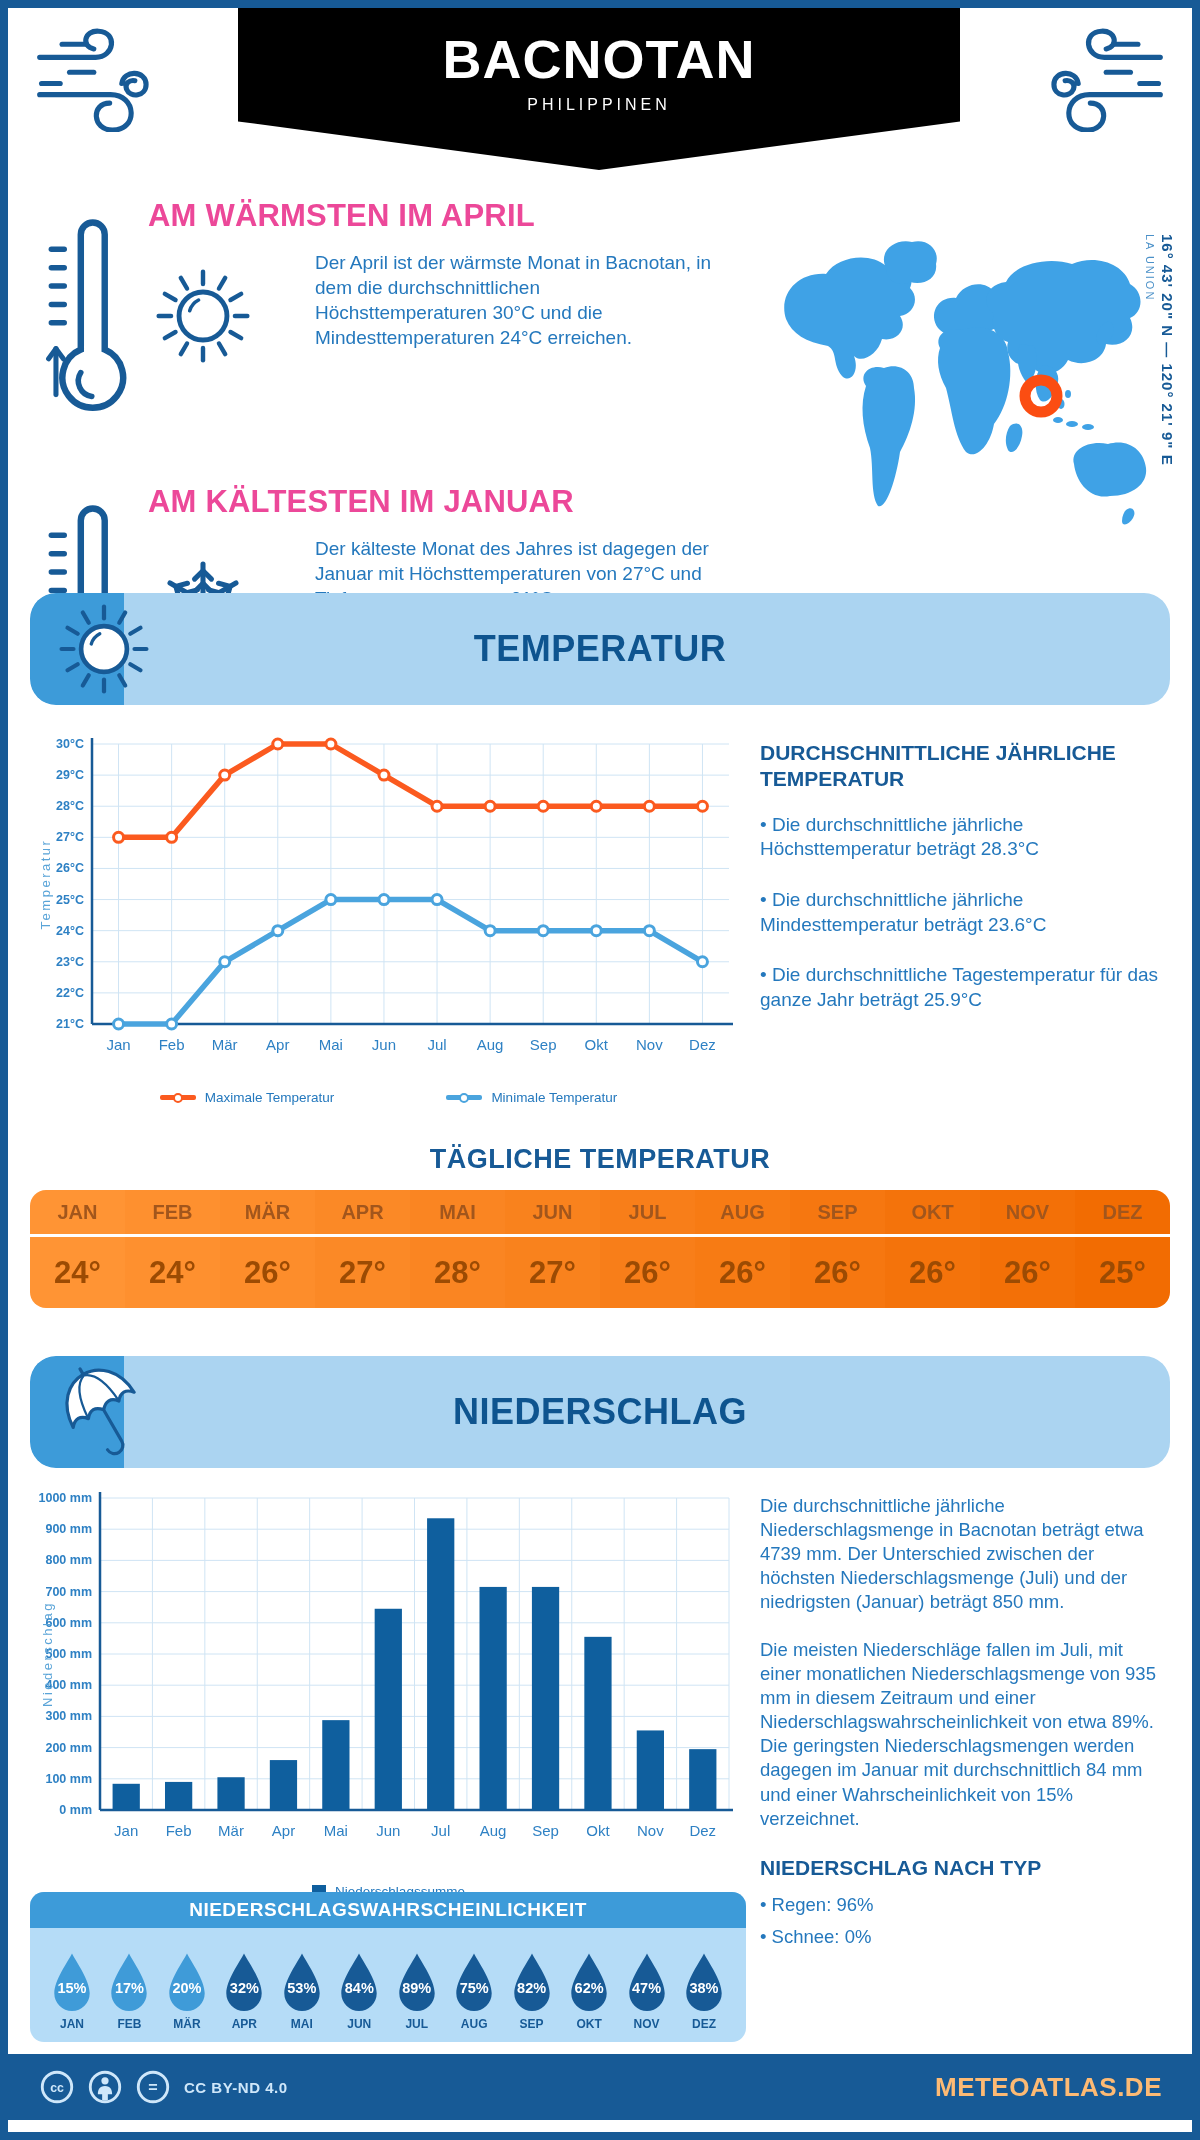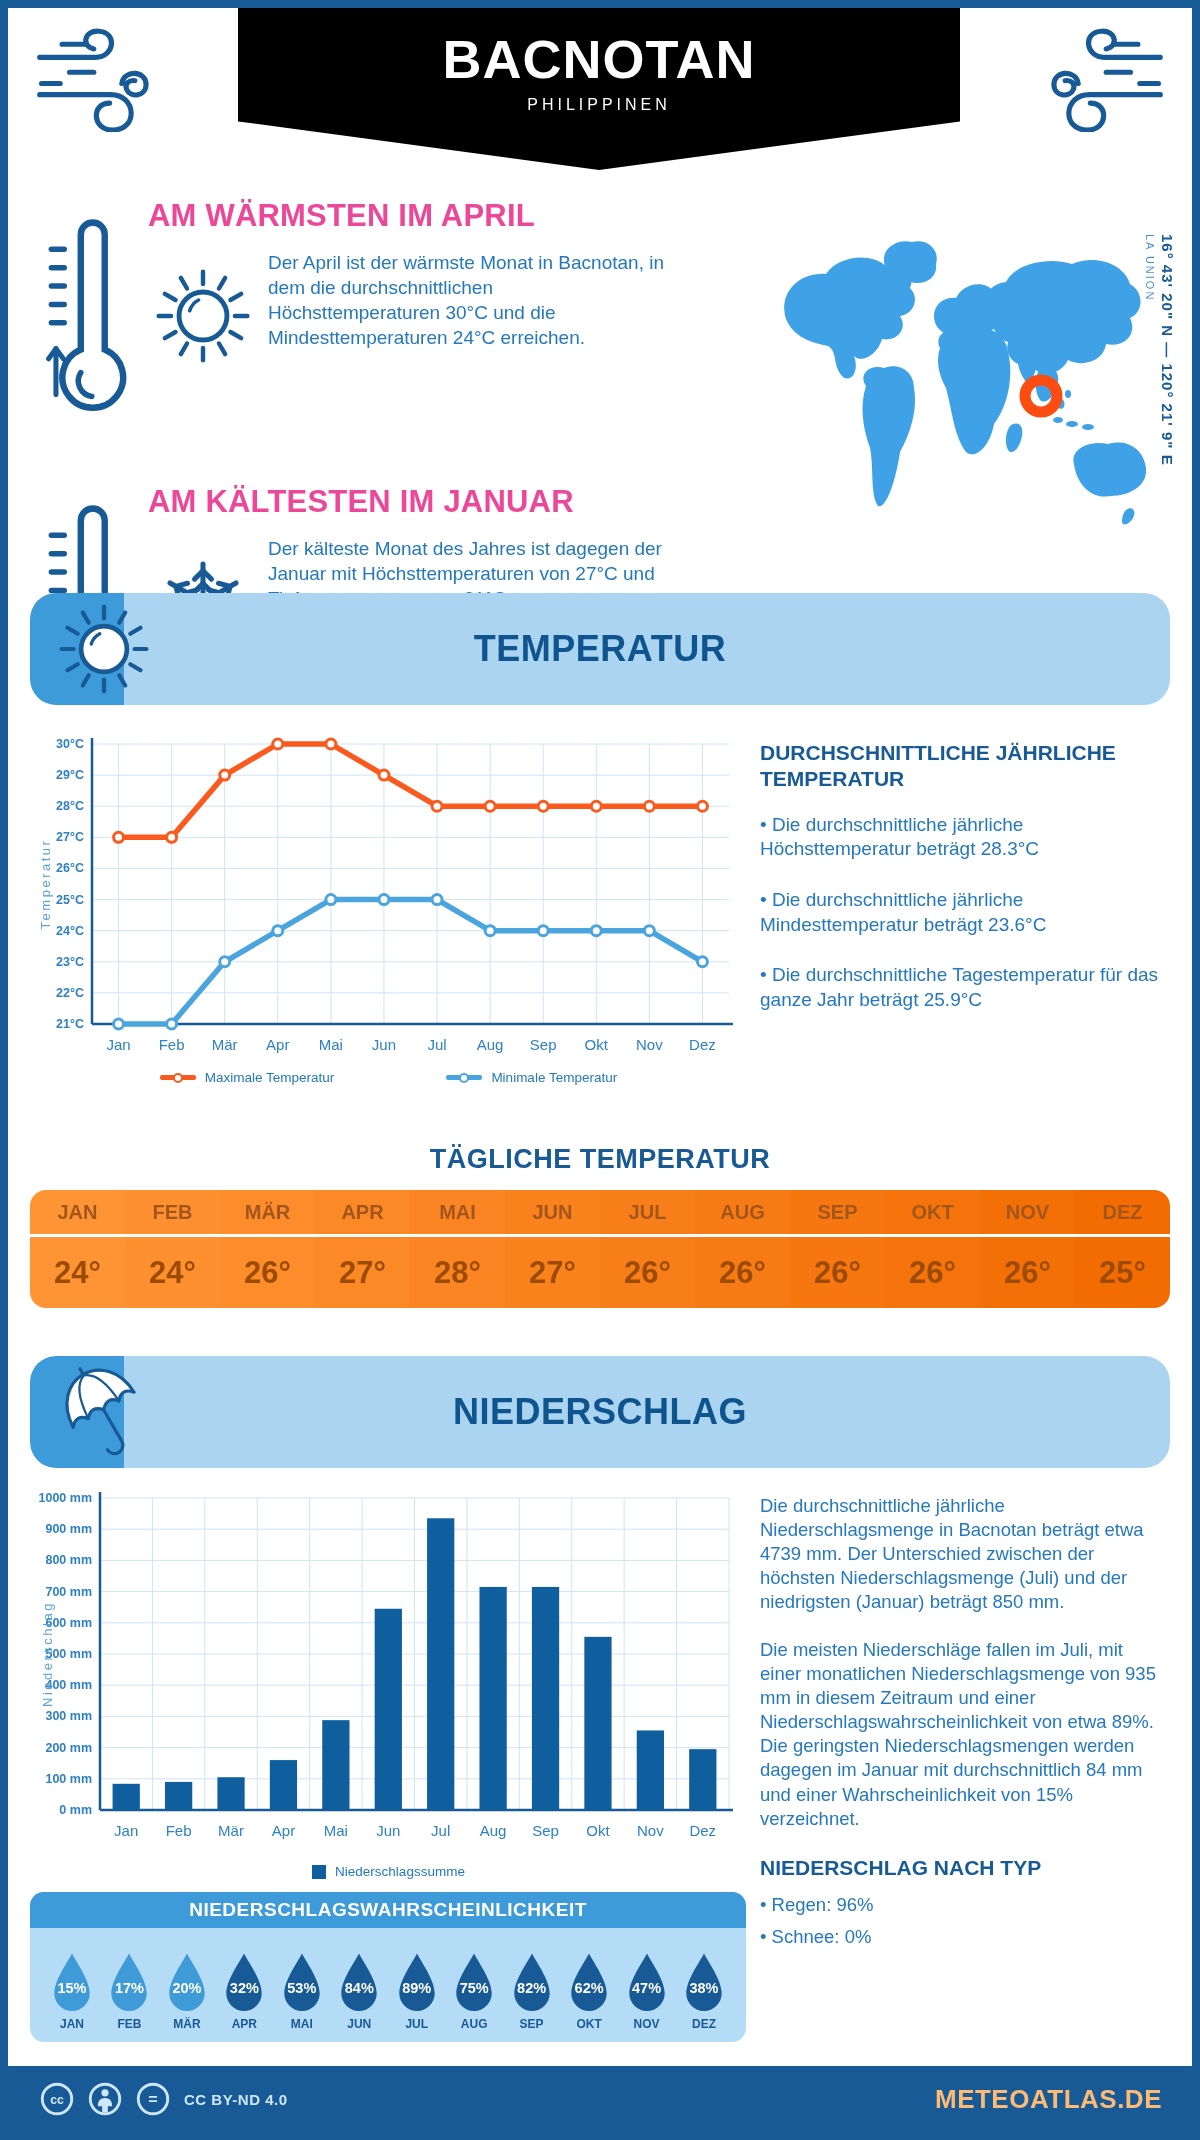--- a/index.html
+++ b/index.html
@@ -13,21 +13,21 @@
   .wind{position:absolute;top:12px;width:150px;height:112px;}
   .wind-left{left:22px;}
   .wind-right{right:22px;transform:scaleX(-1);}
 
   
   .info-block{position:absolute;left:36px;width:660px;display:flex;}
   #warm{top:190px;} #cold{top:476px;}
   .thermo{width:92px;height:235px;flex:none;}
   .info-right{margin-left:12px;}
   .info-right h2{margin:0 0 8px;font-size:31px;color:#ec4899;letter-spacing:.2px;}
-  .info-inner{display:flex;}
+  .info-inner{display:flex;gap:47px;}
   .sub-icon{width:110px;height:120px;flex:none;margin-top:14px;}
   .info-inner p{margin:8px 0 0 10px;width:396px;font-size:19px;line-height:1.32;color:#2478bd;}
 
   
   .map{position:absolute;left:750px;top:216px;width:394px;height:334px;}
   .coords{position:absolute;left:1168px;top:226px;transform:rotate(90deg);transform-origin:0 0;white-space:nowrap;}
   .coord-line{font-size:15px;font-weight:bold;color:#175a96;letter-spacing:1px;}
   .coord-region{font-size:11px;color:#4a90c8;letter-spacing:2px;margin-top:3px;}
 
   
@@ -36,21 +36,21 @@
   .banner-block{position:absolute;left:0;top:0;width:94px;height:100%;background:#3d9bd9;border-radius:26px 0 0 26px;}
   .banner-icon{position:absolute;left:16px;top:50%;transform:translateY(-50%);width:116px;height:112px;}
   .banner-title{position:absolute;left:0;right:0;top:50%;transform:translateY(-50%);text-align:center;
                 font-size:36px;font-weight:bold;color:#0e548f;letter-spacing:.5px;}
 
   
   #tempChart{position:absolute;left:28px;top:720px;}
   #tempLegend{position:absolute;left:28px;top:1062px;width:705px;}
   #precChart{position:absolute;left:28px;top:1478px;}
   #precLegend{position:absolute;left:28px;top:1856px;width:705px;}
-  .legend-row{display:flex;justify-content:center;gap:112px;align-items:center;}
+  .legend-row{display:flex;justify-content:center;gap:112px;align-items:center;margin-top:20px;}
   .leg-item{display:inline-flex;align-items:center;gap:9px;}
   .leg-line{display:inline-block;width:36px;height:5px;border-radius:2px;background:currentColor;position:relative;}
   .leg-line::after{content:"";position:absolute;left:50%;top:50%;transform:translate(-50%,-50%);
                    width:6px;height:6px;border-radius:50%;background:#fff;border:2px solid currentColor;}
   .leg-sq{display:inline-block;width:14px;height:14px;}
   .leg-text{font-size:13.5px;color:#2478bd;}
   .chart text{font-family:"Liberation Sans",sans-serif;}
   .chart .grid{stroke:#cfe4f4;stroke-width:1;}
   .chart .axis{stroke:#175a96;stroke-width:2.5;}
   .chart .tick{fill:#2e81c4;font-size:12.5px;font-weight:bold;}
@@ -83,21 +83,21 @@
   .prob-header{height:36px;background:#3d9bd9;display:flex;align-items:center;justify-content:center;
                color:#fff;font-weight:bold;font-size:19px;letter-spacing:.5px;}
   .drops-row{display:flex;justify-content:space-between;padding:24px 16px 0;}
   .drop-cell{width:52px;text-align:center;}
   .drop{position:relative;width:46px;height:62px;margin:0 auto;}
   .drop svg{width:100%;height:100%;display:block;}
   .pct{position:absolute;left:0;right:0;top:28px;color:#fff;font-weight:bold;font-size:14.5px;}
   .drop-month{margin-top:3px;font-weight:bold;font-size:12px;color:#175a96;}
 
   
-  .footer{position:absolute;left:0;right:0;bottom:0;height:66px;background:#175a96;display:flex;
+  .footer{position:absolute;left:0;right:0;bottom:12px;height:66px;background:#175a96;display:flex;
           align-items:center;padding:0 30px;color:#cfe7fa;box-sizing:border-box;}
   .cc-icons{display:flex;gap:10px;align-items:center;}
   .license{margin-left:12px;font-weight:bold;font-size:15px;letter-spacing:.5px;}
   .site{margin-left:auto;font-weight:bold;font-size:26px;color:#fdba74;letter-spacing:.5px;}
 </style>
 </head>
 <body>
 
 <div class="page">
 

